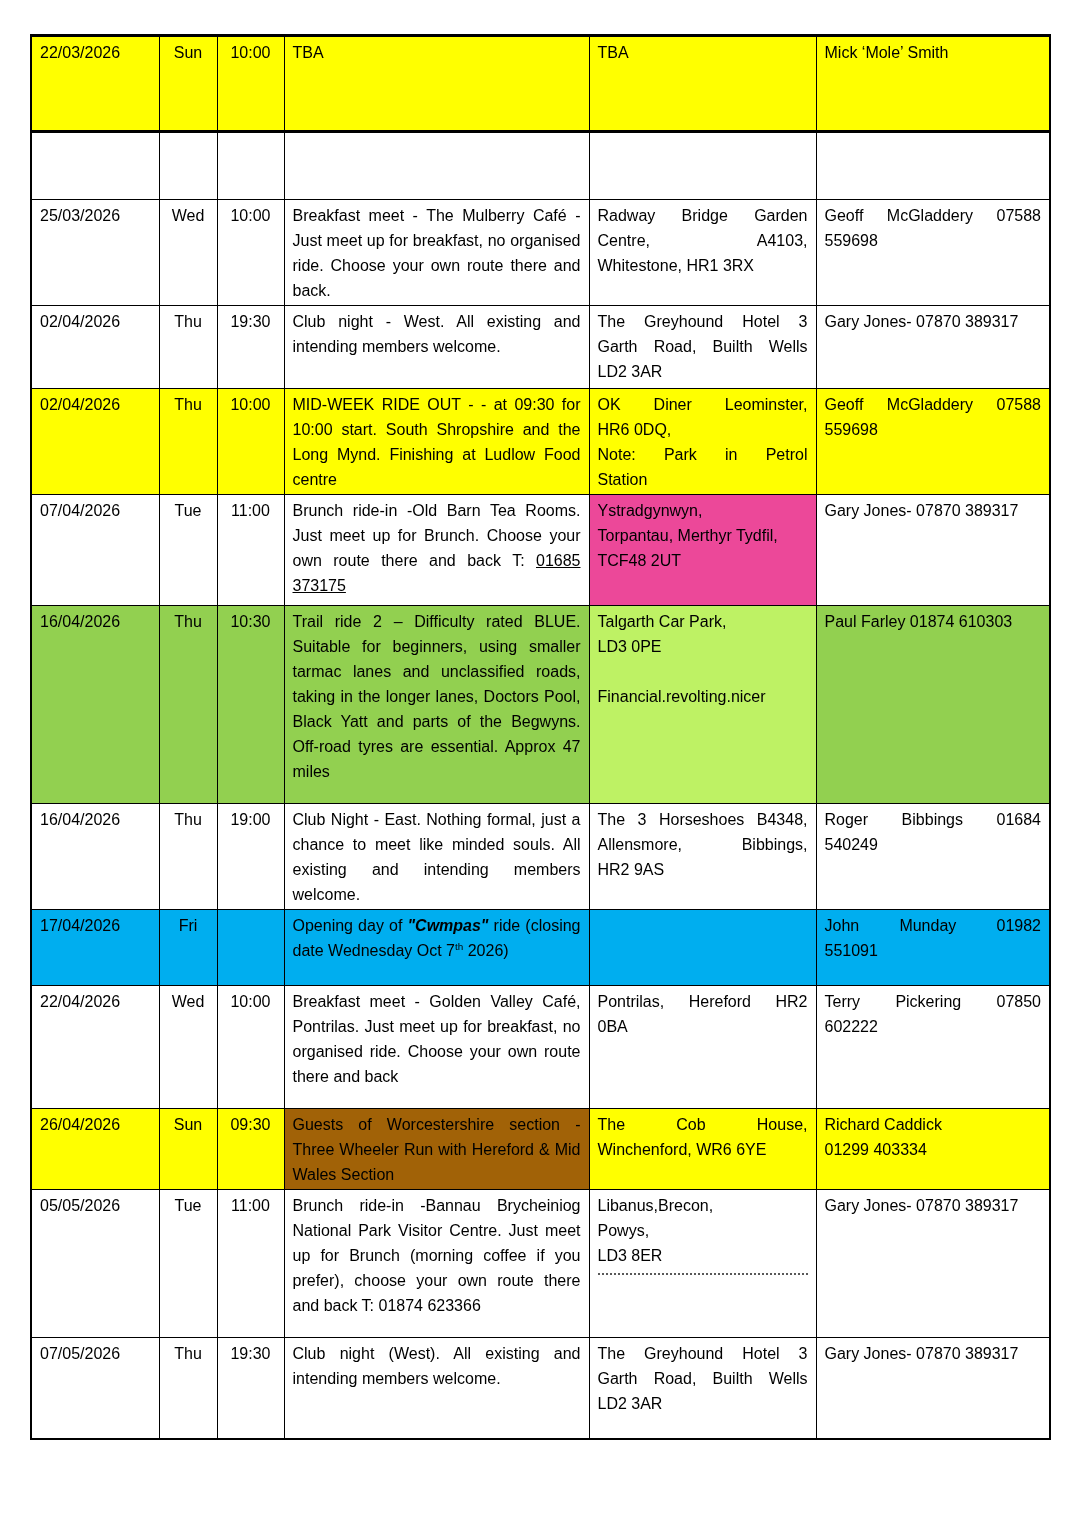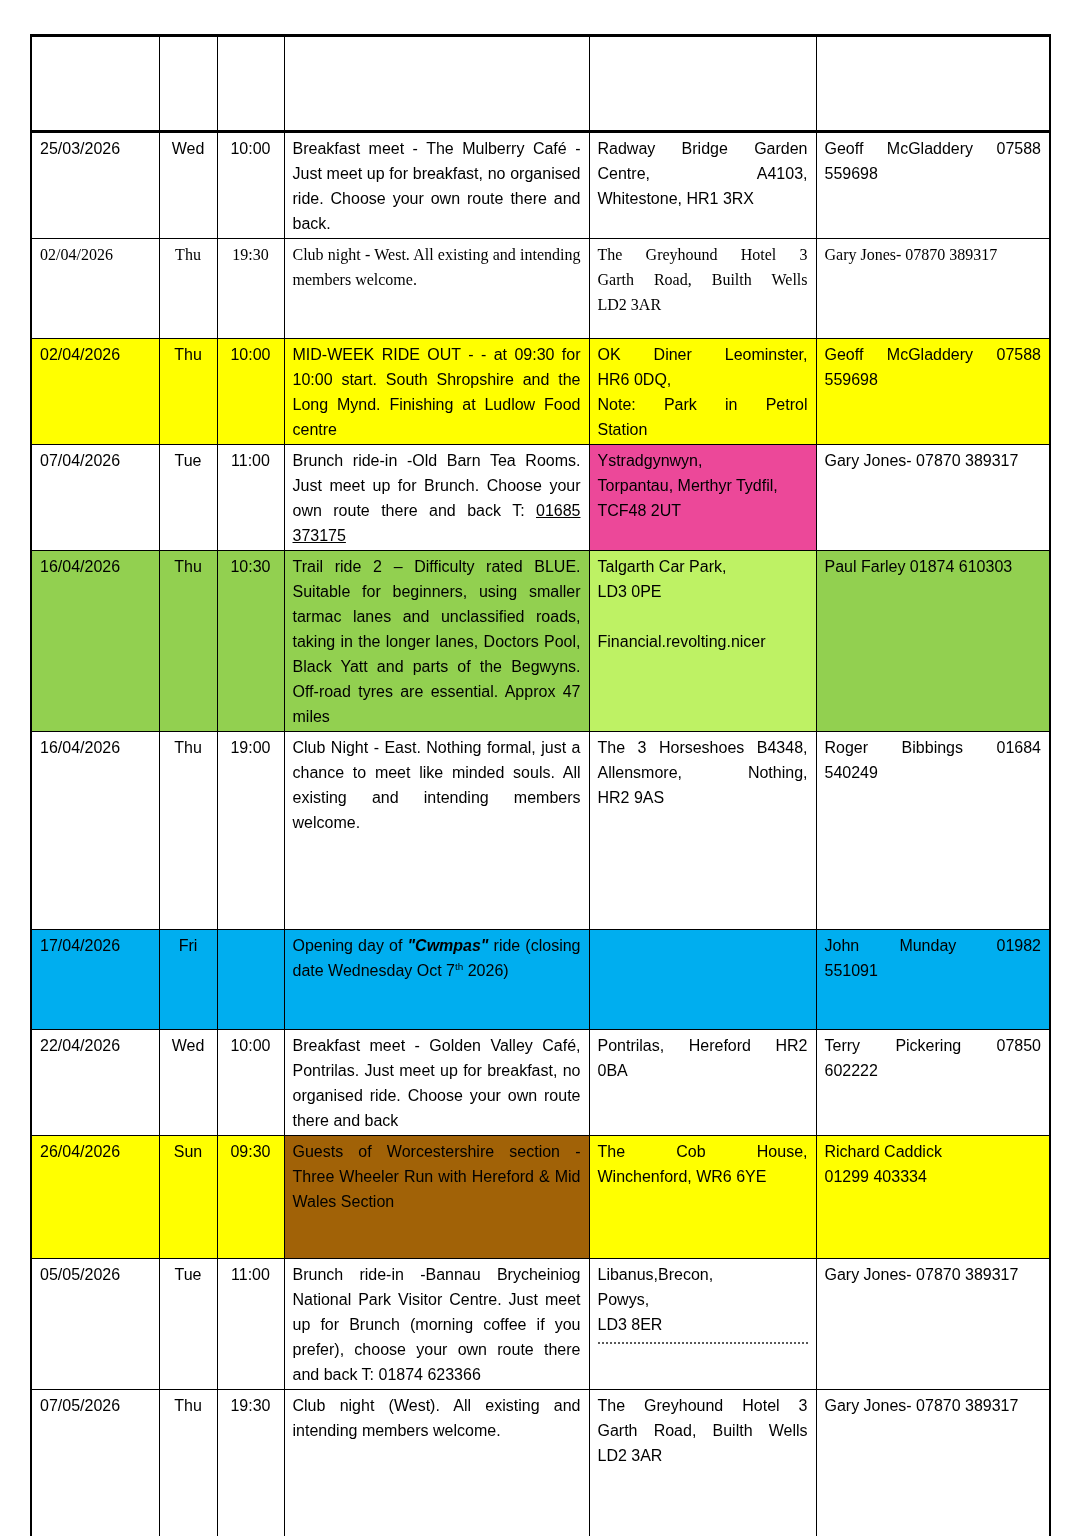--- a/index.html
+++ b/index.html
@@ -2,21 +2,21 @@
 <html><head>
 <meta charset="utf-8">
 <style>
   html,body{margin:0;padding:0;background:#ffffff;}
   body{width:1086px;height:1536px;position:relative;font-family:"Liberation Sans",sans-serif;color:#000;}
   #schedule{position:absolute;left:30px;top:34px;width:1019px;border-collapse:collapse;table-layout:fixed;border:2px solid #000;}
   #schedule td{border:1.5px solid #000;vertical-align:top;padding:3px 8px 2px 8px;font-size:16px;line-height:25px;overflow:hidden;}
   #schedule tr:nth-child(1) td{border-top:3px solid #000;border-bottom:3px solid #000;}
   #schedule tr:nth-child(1){height:96px;}
   #schedule tr:nth-child(2){height:68px;}
-  #schedule tr:nth-child(3){height:100px;font-family:Liberation Serif, serif;}
+  #schedule tr:nth-child(3){height:100px;}
   #schedule tr:nth-child(4){height:83px;}
   #schedule tr:nth-child(5){height:100px;}
   #schedule tr:nth-child(6){height:111px;}
   #schedule tr:nth-child(7){height:198px;}
   #schedule tr:nth-child(8){height:100px;}
   #schedule tr:nth-child(9){height:76px;padding-left:24px;}
   #schedule tr:nth-child(10){height:123px;}
   #schedule tr:nth-child(11){height:74px;}
   #schedule tr:nth-child(12){height:148px;}
   #schedule tr:nth-child(13){height:101px;}
@@ -36,20 +36,34 @@
   <colgroup>
     <col style="width:128px">
       <col style="width:58px">
       <col style="width:67px">
     <col style="width:305px">
       <col style="width:227px">
       <col style="width:234px">
   </colgroup>
   <tbody>
       <tr>
+        <td class="col-date" style="background-color: rgb(255, 255, 0);">22/03/2026</td>
+        <td class="col-day" style="background-color: rgb(255, 255, 0);">Sun</td>
+        <td class="col-time" style="background-color: rgb(255, 255, 0);">10:00</td>
+        <td class="col-description" style="background-color: rgb(255, 255, 0);">
+          <div class="line">TBA</div>
+        </td>
+        <td class="col-location" style="background-color: rgb(255, 255, 0);">
+          <div class="line">TBA</div>
+        </td>
+        <td class="col-contact" style="background-color: rgb(255, 255, 0);">
+          <div class="line">Mick ‘Mole’ Smith</div>
+        </td>
+      </tr>
+      <tr>
         <td class="col-date" style="background-color: rgb(255, 255, 255);"></td>
         <td class="col-day" style="background-color: rgb(255, 255, 255);"></td>
         <td class="col-time" style="background-color: rgb(255, 255, 255);"></td>
         <td class="col-description" style="background-color: rgb(255, 255, 255);"></td>
         <td class="col-location" style="background-color: rgb(255, 255, 255);"></td>
         <td class="col-contact" style="background-color: rgb(255, 255, 255);"></td>
       </tr>
       <tr>
         <td class="col-date" style="background-color: rgb(255, 255, 255);">25/03/2026</td>
         <td class="col-day" style="background-color: rgb(255, 255, 255);">Wed</td>
@@ -136,21 +150,21 @@
       </tr>
       <tr>
         <td class="col-date" style="background-color: rgb(255, 255, 255);">16/04/2026</td>
         <td class="col-day" style="background-color: rgb(255, 255, 255);">Thu</td>
         <td class="col-time" style="background-color: rgb(255, 255, 255);">19:00</td>
         <td class="col-description justify" style="background-color: rgb(255, 255, 255);">
           <div class="line">Club Night - East. Nothing formal, just a chance to meet like minded souls.  All existing and intending members welcome.</div>
         </td>
         <td class="col-location" style="background-color: rgb(255, 255, 255);">
           <div class="line jline">The 3 Horseshoes B4348,</div>
-          <div class="line jline">Allensmore, Nothing,</div>
+          <div class="line jline">Allensmore, Bibbings,</div>
           <div class="line">HR2 9AS</div>
         </td>
         <td class="col-contact" style="background-color: rgb(255, 255, 255);">
           <div class="line jline">Roger Bibbings 01684</div>
           <div class="line">540249</div>
         </td>
       </tr>
       <tr>
         <td class="col-date" style="background-color: rgb(0, 174, 239);">17/04/2026</td>
         <td class="col-day" style="background-color: rgb(0, 174, 239);">Fri</td>

